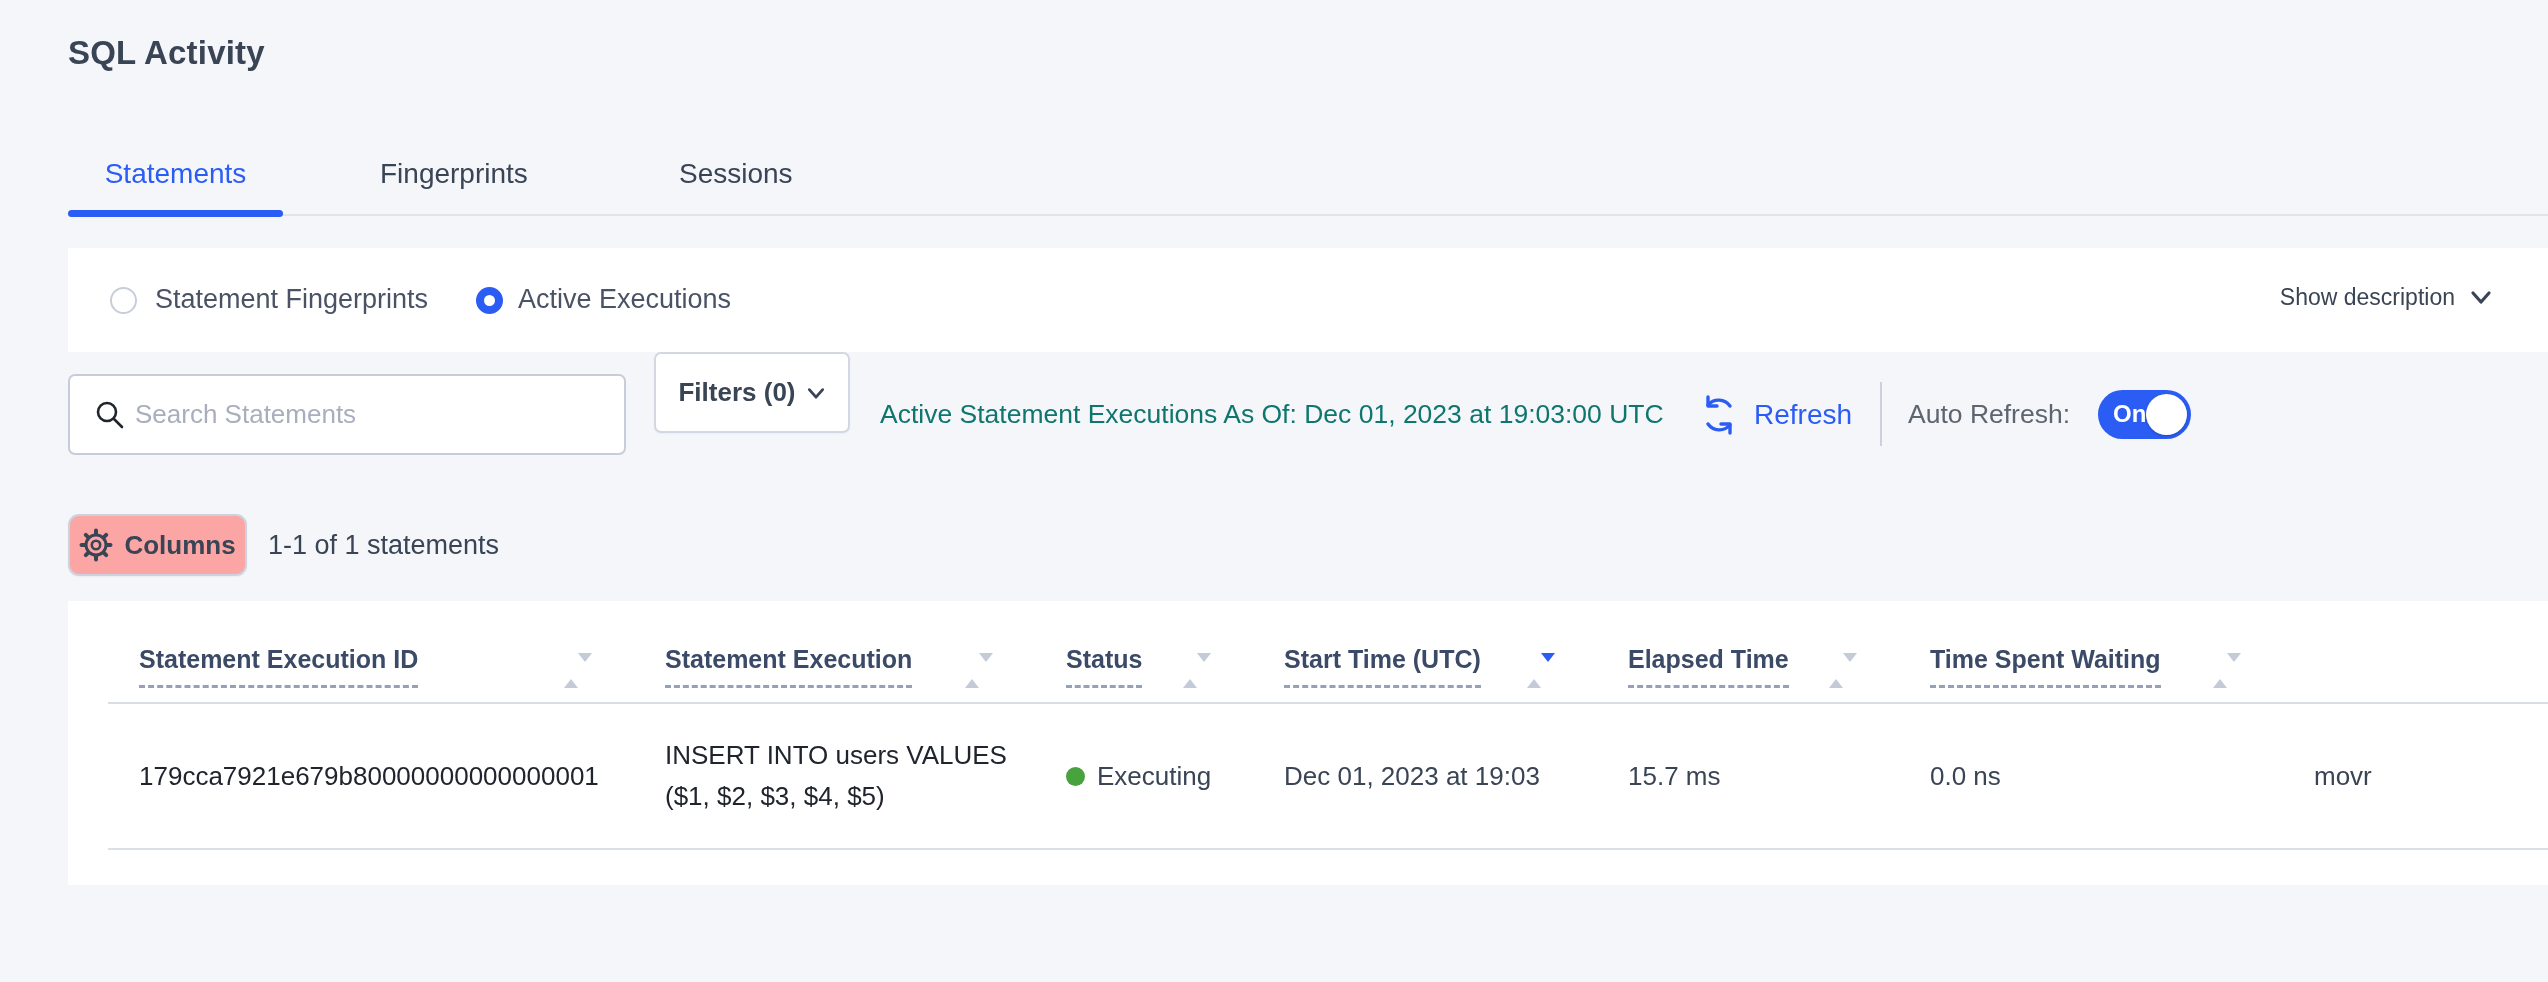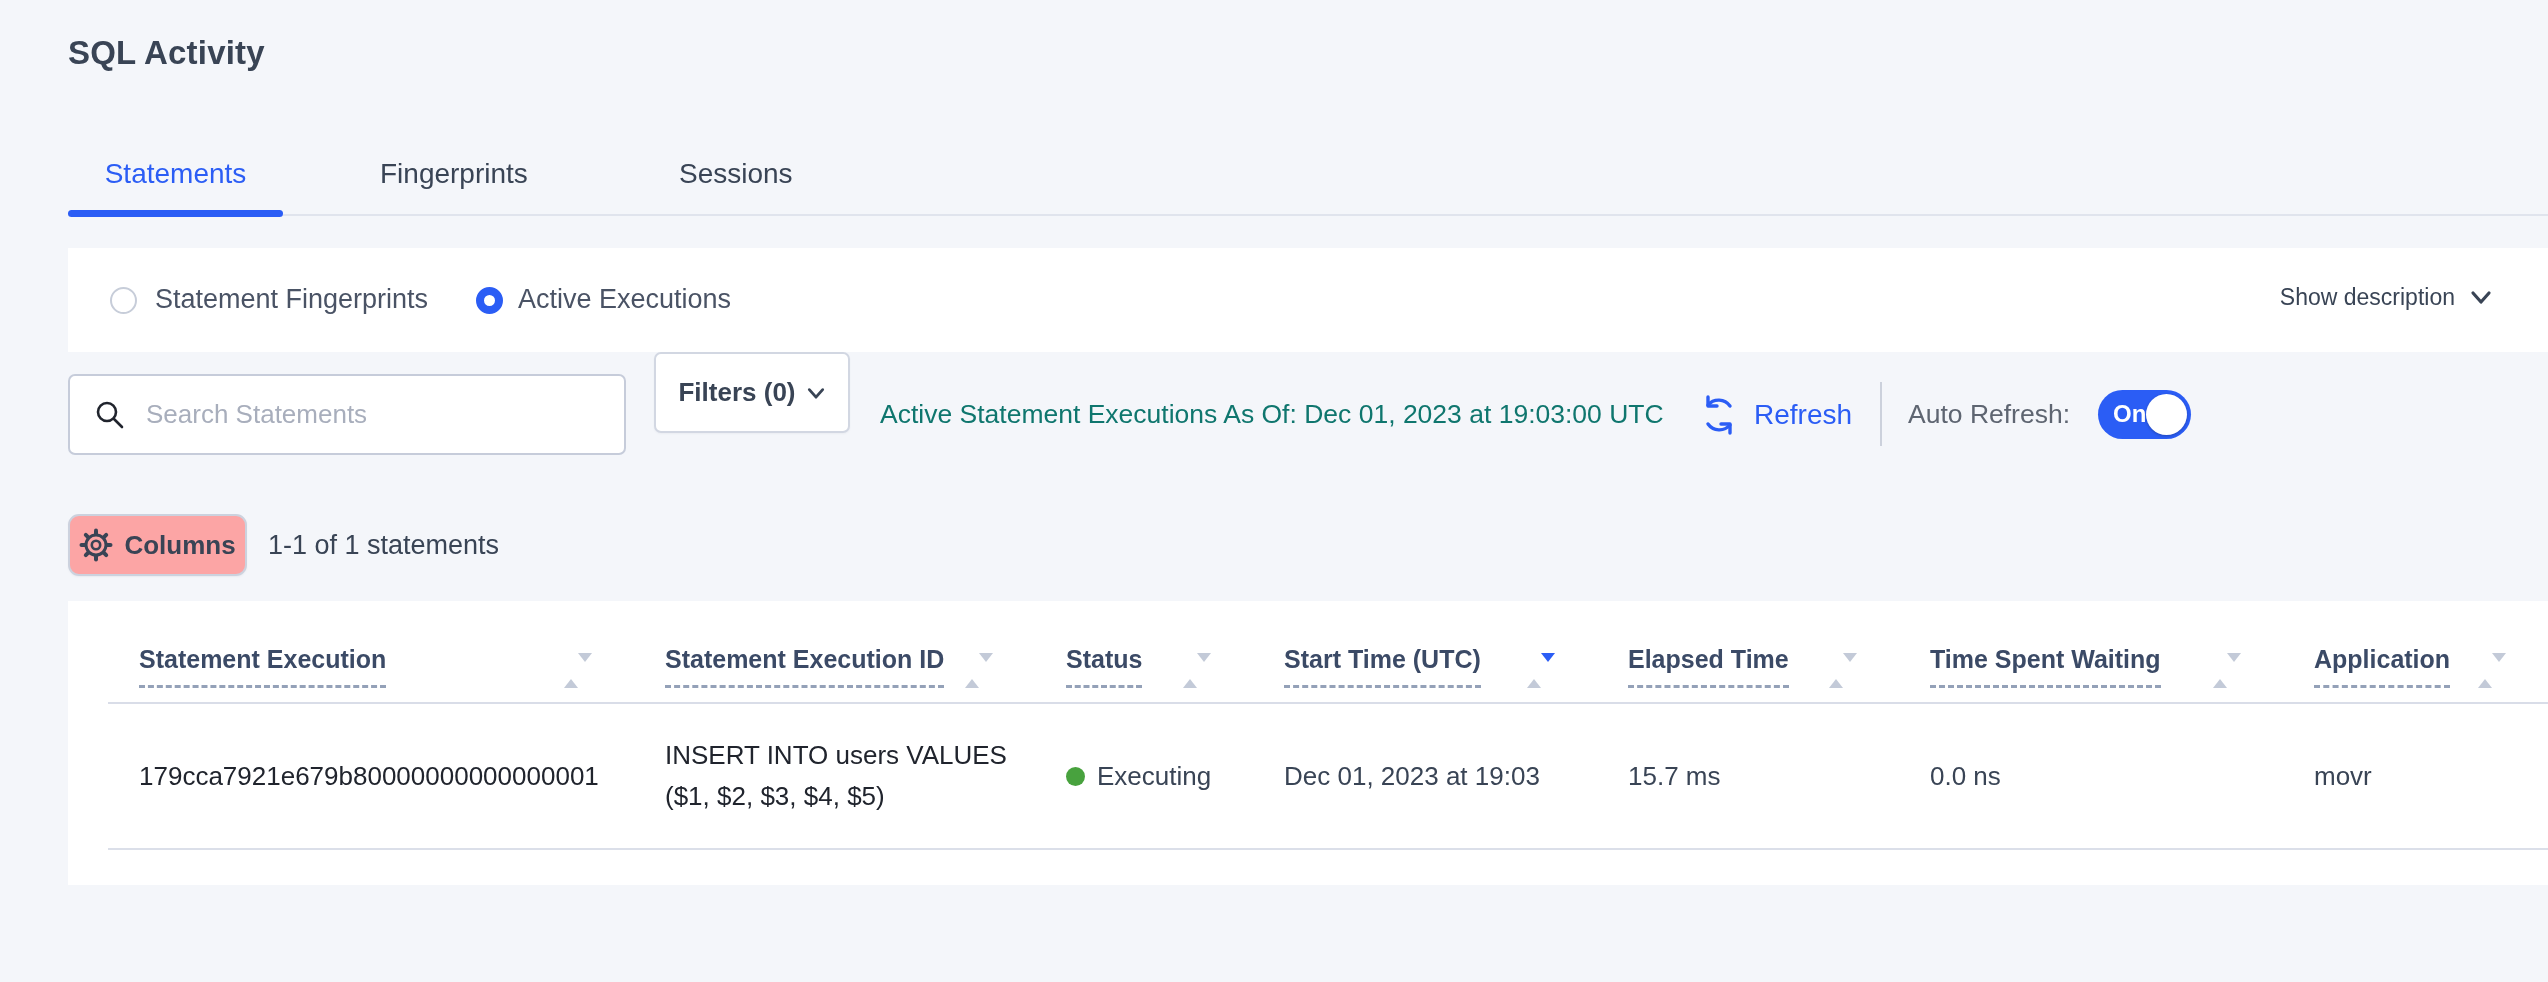--- a/index.html
+++ b/index.html
@@ -41,21 +41,21 @@
   
   .search-box {
     left:68px; top:374px; width:558px; height:81px;
     background:#fff; border:2px solid #c6ccda; border-radius:7px;
     display:flex; align-items:center; padding-left:24px;
   }
   .search-box svg { flex:0 0 auto; }
   .search-input {
     border:none; outline:none; background:transparent;
     font-family:inherit; font-size:26px; color:#242a35;
-    margin-left:20px; width:440px;
+    margin-left:9px; width:440px;
   }
   .search-input::placeholder { color:#a8aebc; }
 
   .filters-btn {
     left:654px; top:352px; width:196px; height:81px;
     background:#fff; border:2px solid #d2d7e2; border-radius:7px;
     display:flex; align-items:center; justify-content:center;
     font-size:26px; font-weight:700; color:#394455; cursor:pointer;
     box-shadow:0 1px 2px rgba(60,70,90,.05);
   }
@@ -199,45 +199,41 @@
     </g>
   </svg>
   <span>Columns</span>
 </button>
 <span class="abs result-count">1-1 of 1 statements</span>
 
 <section class="abs table-card">
 
   <div class="thead">
     <div class="th">
+      <span class="th-label">Statement Execution ID</span>
+      <span class="sorter"><span class="tri tri-up"></span><span class="tri tri-down"></span></span>
+    </div>
+    <div class="th">
       <span class="th-label">Statement Execution</span>
-      <span class="sorter"><span class="tri tri-up"></span><span class="tri tri-down"></span></span>
-    </div>
-    <div class="th">
-      <span class="th-label">Statement Execution ID</span>
       <span class="sorter"><span class="tri tri-up"></span><span class="tri tri-down"></span></span>
     </div>
     <div class="th">
       <span class="th-label">Status</span>
       <span class="sorter"><span class="tri tri-up"></span><span class="tri tri-down"></span></span>
     </div>
     <div class="th">
       <span class="th-label">Start Time (UTC)</span>
       <span class="sorter"><span class="tri tri-up"></span><span class="tri tri-down active"></span></span>
     </div>
     <div class="th">
       <span class="th-label">Elapsed Time</span>
       <span class="sorter"><span class="tri tri-up"></span><span class="tri tri-down"></span></span>
     </div>
     <div class="th">
       <span class="th-label">Time Spent Waiting</span>
-      <span class="sorter"><span class="tri tri-up"></span><span class="tri tri-down"></span></span>
-    </div>
-    <div class="th">
-      <span class="th-label">Application</span>
       <span class="sorter"><span class="tri tri-up"></span><span class="tri tri-down"></span></span>
     </div>
   </div>
 
   <div class="trow">
     <div class="td td-id">179cca7921e679b80000000000000001</div>
     <div class="td td-stmt">INSERT INTO users VALUES ($1, $2, $3, $4, $5)</div>
     <div class="td status-cell">
       <span class="status-dot"></span>
       <span>Executing</span>

